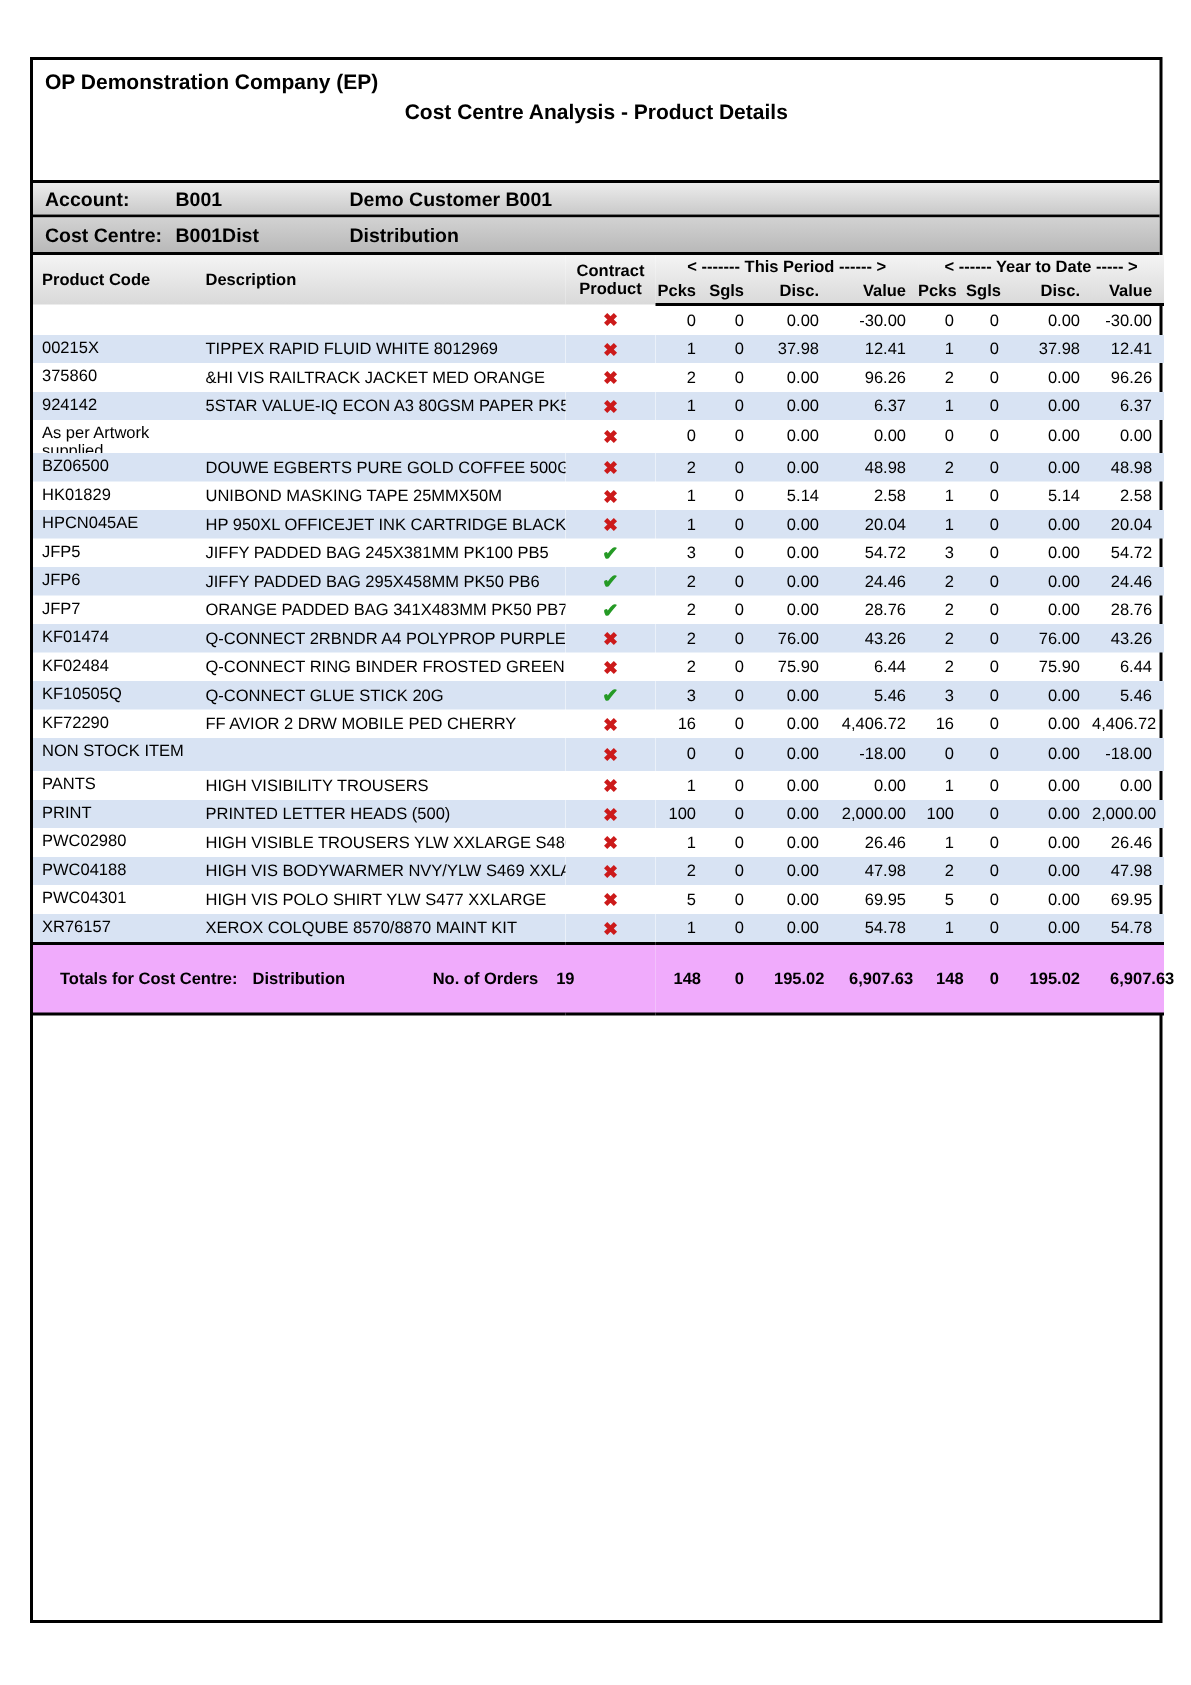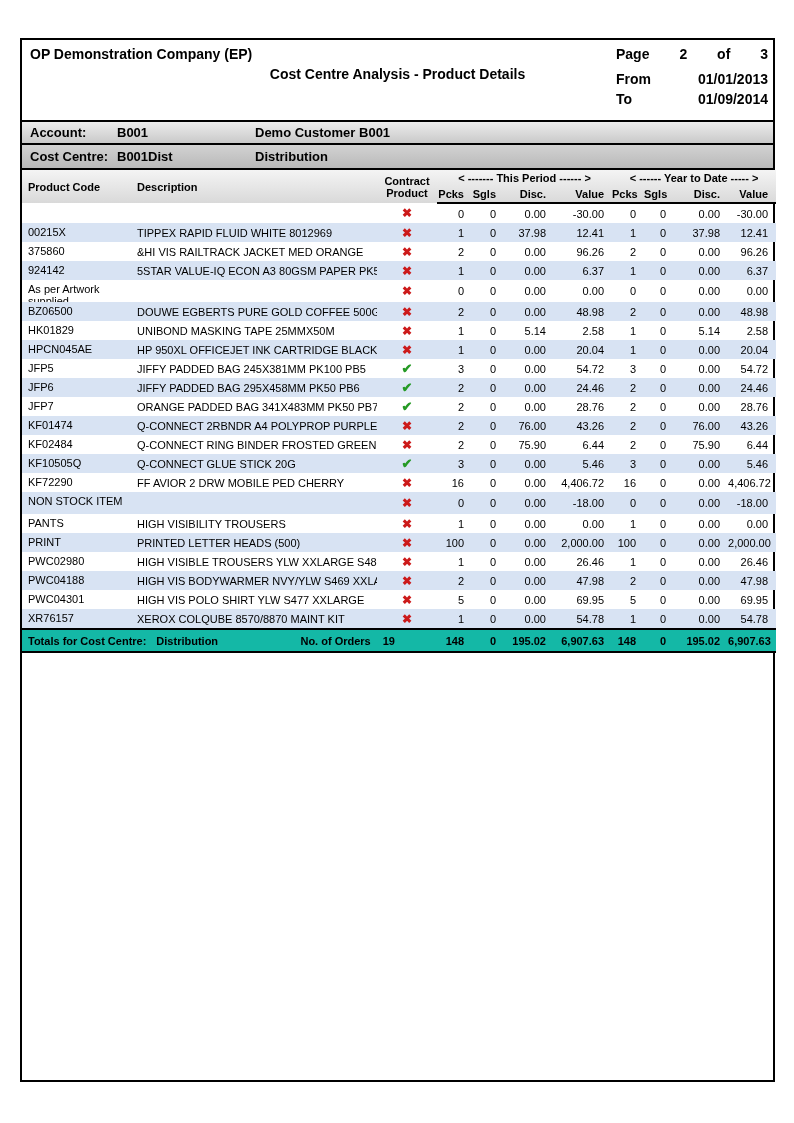--- a/index.html
+++ b/index.html
@@ -13,21 +13,21 @@
   .title{position:absolute;left:0;top:26px;width:100%;text-align:center;font-size:14px;font-weight:bold;}
   .pageblock{position:absolute;right:5px;top:6px;width:152px;font-size:14px;font-weight:bold;}
   .pageline{display:flex;justify-content:space-between;}
   .fromline,.toline{display:flex;justify-content:space-between;margin-top:9px;}
   .toline{margin-top:4px;}
 
   
   .bar{height:25px;flex:0 0 auto;display:flex;align-items:center;padding-left:8px;
     font-size:13px;font-weight:bold;box-sizing:border-box;}
   .bar .lbl{display:inline-block;width:87px;}
-  .bar .code{display:inline-block;width:138px;}
+  .bar .code{display:inline-block;width:116px;}
   .bar-account{background:linear-gradient(#ececec,#c9c9c9);border-top:2px solid #000;border-bottom:2px solid #000;}
   .bar-cc{background:linear-gradient(#d2d2d2,#b9b9b9);border-bottom:2px solid #000;}
 
   
   table.rpt{width:754px;border-collapse:collapse;table-layout:fixed;flex:0 0 auto;}
   thead{background:linear-gradient(#f4f4f4,#d9d9d9);}
   thead th{font-size:11px;font-weight:bold;padding:0;vertical-align:middle;text-align:left;height:16px;}
   thead tr.sub th{border-bottom:2px solid #000;}
   th.h-code{padding-left:6px;}
   th.h-desc{padding-left:5px;}
@@ -40,22 +40,22 @@
   td.c-code .code-txt{line-height:19px;}
   tr.wrap td.c-code{vertical-align:top;}
   tr.wrap td.c-code .code-txt{line-height:12px;padding-top:3px;white-space:normal;height:19px;overflow:hidden;}
   td.c-desc{padding-left:5px;}
   td.c-con{text-align:center;}
   td.num{text-align:right;padding-right:8px;}
   .contract-mark.no{color:#cc1a1a;font-weight:bold;font-size:12px;}
   .contract-mark.yes{color:#259a25;font-weight:bold;font-size:13px;}
 
   
-  tfoot td{background:#14b8a6;border-top:2px solid #000;border-bottom:2px solid #000;
-    font-size:11px;font-weight:bold;height:21px;padding:0;}
+  tfoot td{background:#f0abfc;border-top:2px solid #000;border-bottom:2px solid #000;
+    font-size:11px;font-weight:bold;height:21px;padding:12px;}
   tfoot td.num{text-align:right;padding-right:8px;}
   .t-left{display:flex;align-items:center;justify-content:space-between;padding-left:6px;padding-right:42px;}
   .t-cc{margin-left:10px;}
   .t-orders .t-ordval{margin-left:12px;}
 
   .filler{flex:1 1 auto;}
 
   
   .rpt-footer{flex:0 0 auto;height:28px;border-top:2px solid #000;display:flex;align-items:center;
     font-size:12.5px;font-weight:bold;padding:0 8px;box-sizing:border-box;}
@@ -64,36 +64,20 @@
   .f-time{margin-left:48px;}
 </style>
 </head>
 <body>
 
 <div class="report-box">
 
   <div class="rpt-header">
     <div class="company">OP Demonstration Company (EP)</div>
     <div class="title">Cost Centre Analysis - Product Details</div>
-    <div class="pageblock">
-      <div class="pageline">
-        <span>Page</span>
-        <span>2</span>
-        <span>of</span>
-        <span>3</span>
-      </div>
-      <div class="fromline">
-        <span>From</span>
-        <span>01/01/2013</span>
-      </div>
-      <div class="toline">
-        <span>To</span>
-        <span>01/09/2014</span>
-      </div>
-    </div>
   </div>
 
   <div class="bar bar-account">
     <span class="lbl">Account:</span>
     <span class="code">B001</span>
     <span class="name">Demo Customer B001</span>
   </div>
 
   <div class="bar bar-cc">
     <span class="lbl">Cost Centre:</span>

